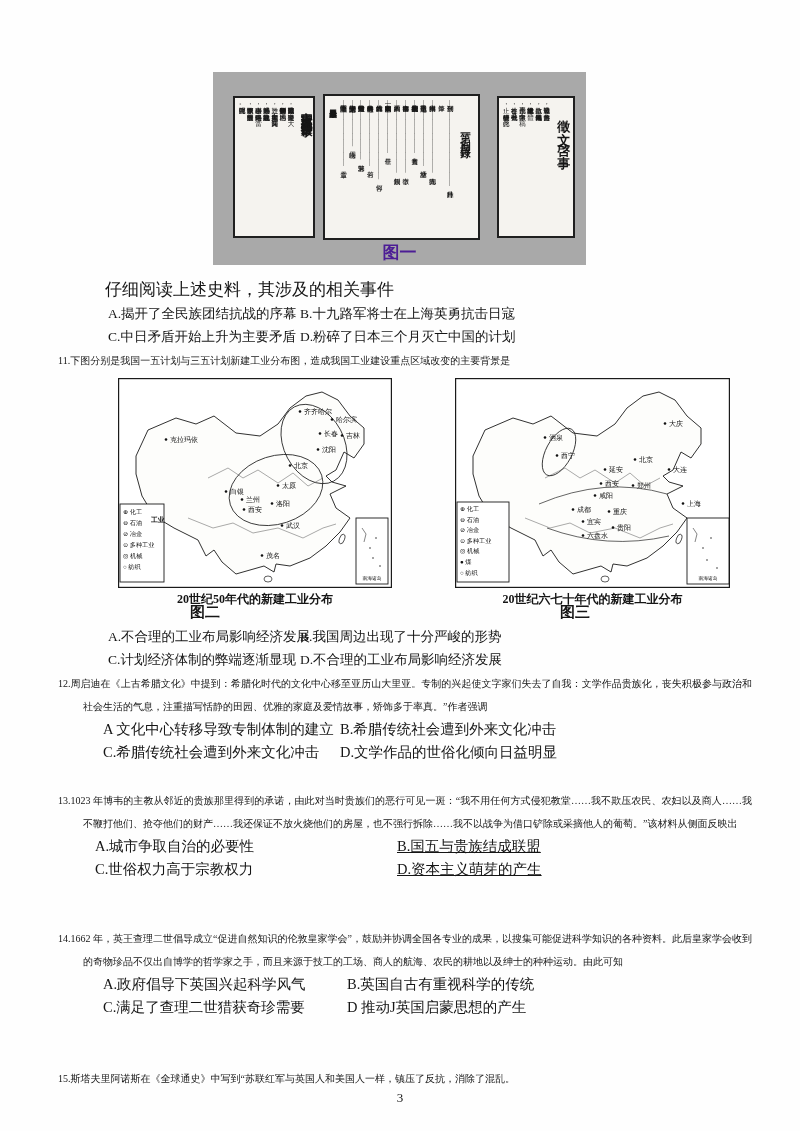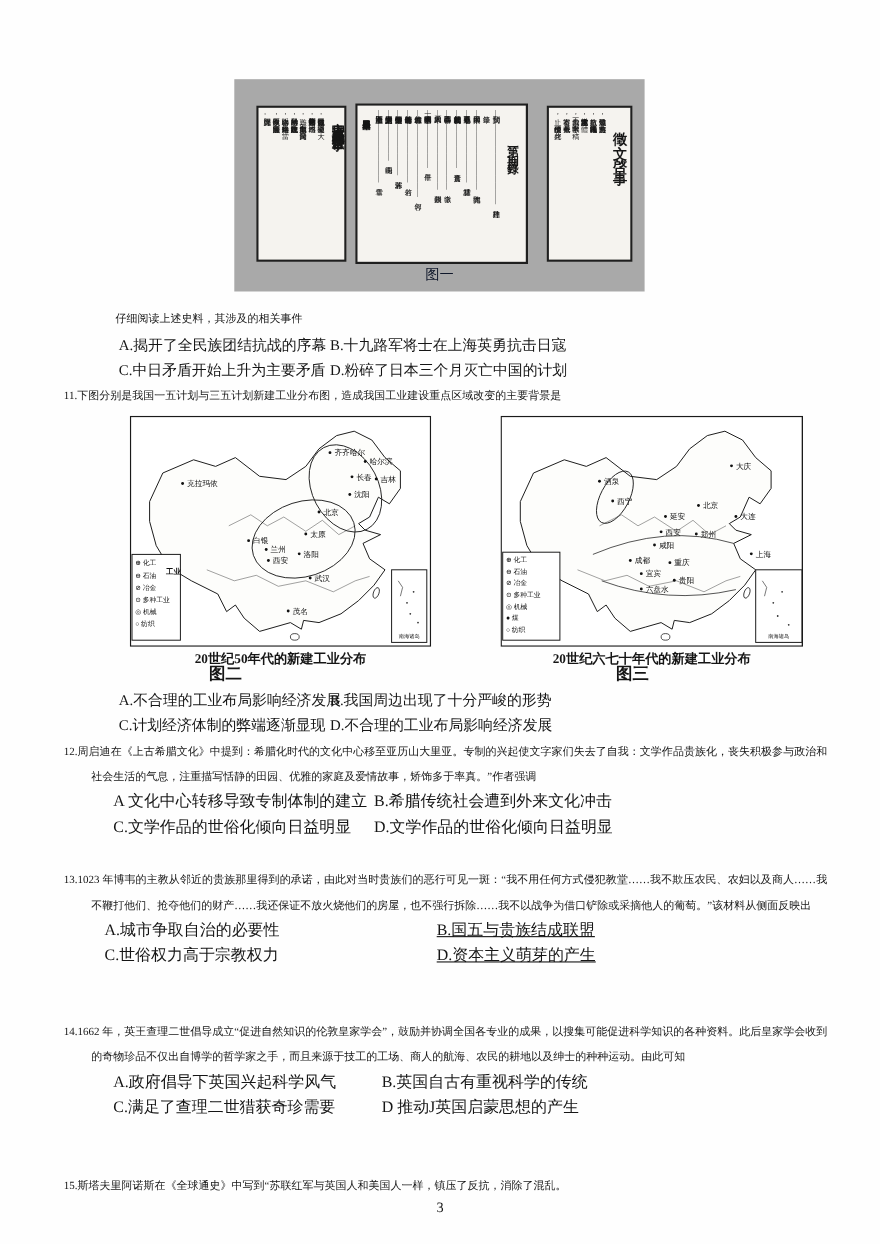--- a/index.html
+++ b/index.html
@@ -13,24 +13,24 @@
   .p-left {left:20px; top:24px;width:82px; height:142px;}
   .p-mid  {left:110px;top:22px;width:157px;height:146px;}
   .p-right{left:284px;top:24px;width:78px; height:142px;}
   .vwrap{writing-mode:vertical-rl;height:100%;box-sizing:border-box;padding:4px 3px;}
   .vtitle-l{font-size:11.5px;font-weight:bold;letter-spacing:1.5px;line-height:1.2;margin-left:4px;}
   .vtitle-r{font-size:13px;font-weight:bold;letter-spacing:12px;line-height:1.2;margin-left:5px;padding-top:8px;}
   .vcol{font-size:6.5px;line-height:1.25;}
   .toc-head{font-size:10.5px;font-weight:bold;letter-spacing:4px;padding-top:24px;margin-left:4px;line-height:1.3;}
   .toc-col{font-size:6.6px;line-height:1.35;}
   .toc-date{font-size:7.3px;font-weight:bold;line-height:1.2;padding-top:4px;margin-right:2px;}
-  .fig1cap{position:absolute;left:0;right:0;top:169px;text-align:center;font-size:13px;color:#0f172a;}
-
-  
-  .tline{font-size:10px;line-height:23px;}
+  .fig1cap{position:absolute;left:0;right:0;top:169px;text-align:center;font-size:17px;color:#4c1d95;font-weight:bold;}
+
+  
+  .tline{font-size:17px;line-height:23px;font-family:Liberation Mono, monospace;}
   .q{margin-left:72px;width:680px;}
   .stem{font-size:10px;line-height:23px;text-align:justify;margin-left:11px;text-indent:-25px;}
   .optrow{position:relative;height:23px;font-size:14.5px;line-height:23px;white-space:nowrap;}
   .optB{position:absolute;top:0;}
   .small-opt .optrow{font-size:13.5px;}
 
   
   .q10{margin-left:105px;width:643px;}
   .q10 .optrow{margin-left:3px;}
   .q10 .optB{left:192px;}
@@ -242,21 +242,21 @@
   </div>
 
   <div class="q" style="position:absolute;left:0;top:672px;">
     <div class="stem"><span>12.</span><span>周启迪在《上古希腊文化》中提到：希腊化时代的文化中心移至亚历山大里亚。专制的兴起使文字家们失去了自我：文学作品贵族化，丧失积极参与政治和社会生活的气息，注重描写恬静的田园、优雅的家庭及爱情故事，矫饰多于率真。”作者强调</span></div>
     <div class="q12opts">
       <div class="optrow">
         <span>A 文化中心转移导致专制体制的建立</span>
         <span class="optB">B.希腊传统社会遭到外来文化冲击</span>
       </div>
       <div class="optrow">
-        <span>C.文学作品的世俗化倾向日益明显</span>
+        <span>C.希腊传统社会遭到外来文化冲击</span>
         <span class="optB">D.文学作品的世俗化倾向日益明显</span>
       </div>
     </div>
   </div>
 
   <div class="q" style="position:absolute;left:0;top:789px;">
     <div class="stem"><span>13.</span><span>1023 年博韦的主教从邻近的贵族那里得到的承诺，由此对当时贵族们的恶行可见一斑：“我不用任何方式侵犯教堂……我不欺压农民、农妇以及商人……我不鞭打他们、抢夺他们的财产……我还保证不放火烧他们的房屋，也不强行拆除……我不以战争为借口铲除或采摘他人的葡萄。”该材料从侧面反映出</span></div>
     <div class="q13opts">
       <div class="optrow">
         <span>A.城市争取自治的必要性</span>

